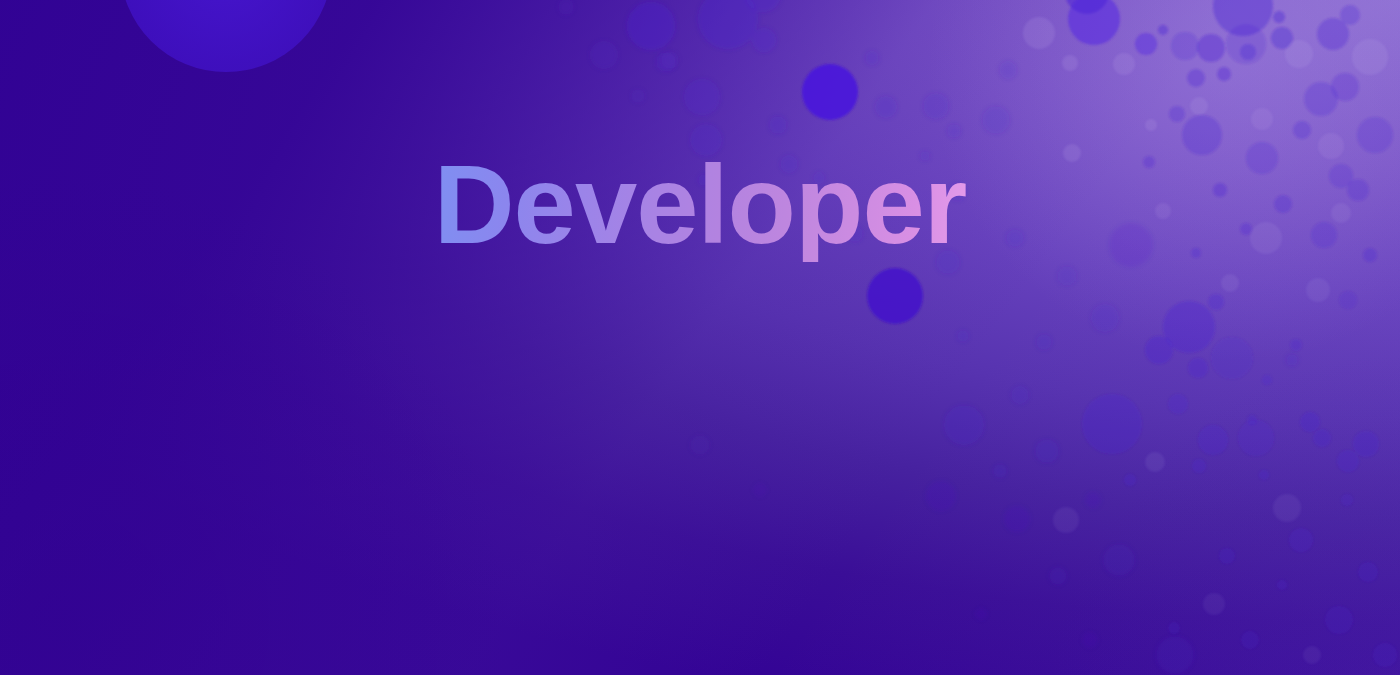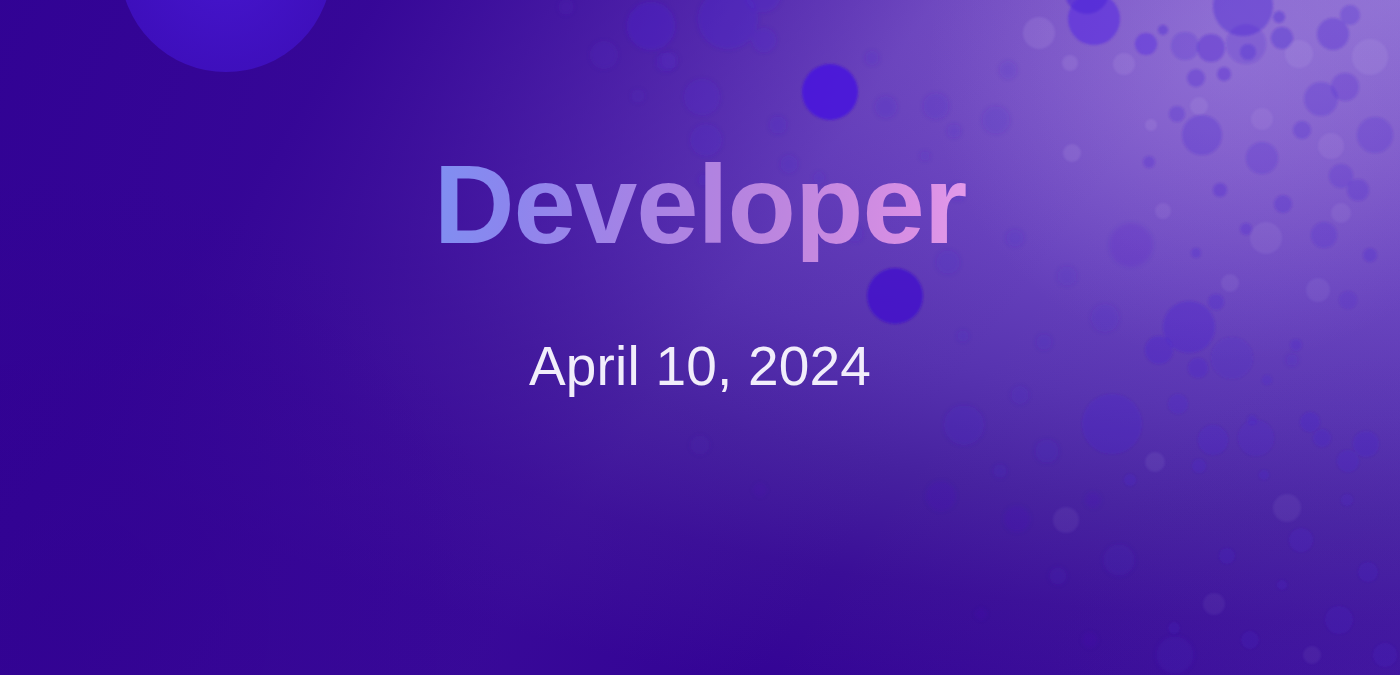--- a/index.html
+++ b/index.html
@@ -61,21 +61,21 @@
   
   .content {
     position: absolute;
     inset: 0;
     display: flex;
     flex-direction: column;
     align-items: center;
     justify-content: flex-start;
   }
   .headline {
-    margin: 16px;
+    margin: 4px;
     padding: 0;
     text-align: center;
     font-size: 112px;
     font-weight: 700;
     letter-spacing: -1px;
     line-height: 1.02;
     margin-top: 148px;
     background-image: linear-gradient(95deg,
       #7F8FF2 0%,
       #8B86EE 14%,
@@ -278,16 +278,15 @@
         <circle cx="700" cy="445" r="10" opacity="0.08"></circle>
         <circle cx="760" cy="490" r="7" opacity="0.07"></circle>
       </g>
     </svg>
   </div>
 
   <div class="content">
     <h1 class="headline">
       <span class="line">Developer</span>
     </h1>
-    <p class="date">April 10, 2024</p>
   </div>
 
 </div>
 
 </body></html>

